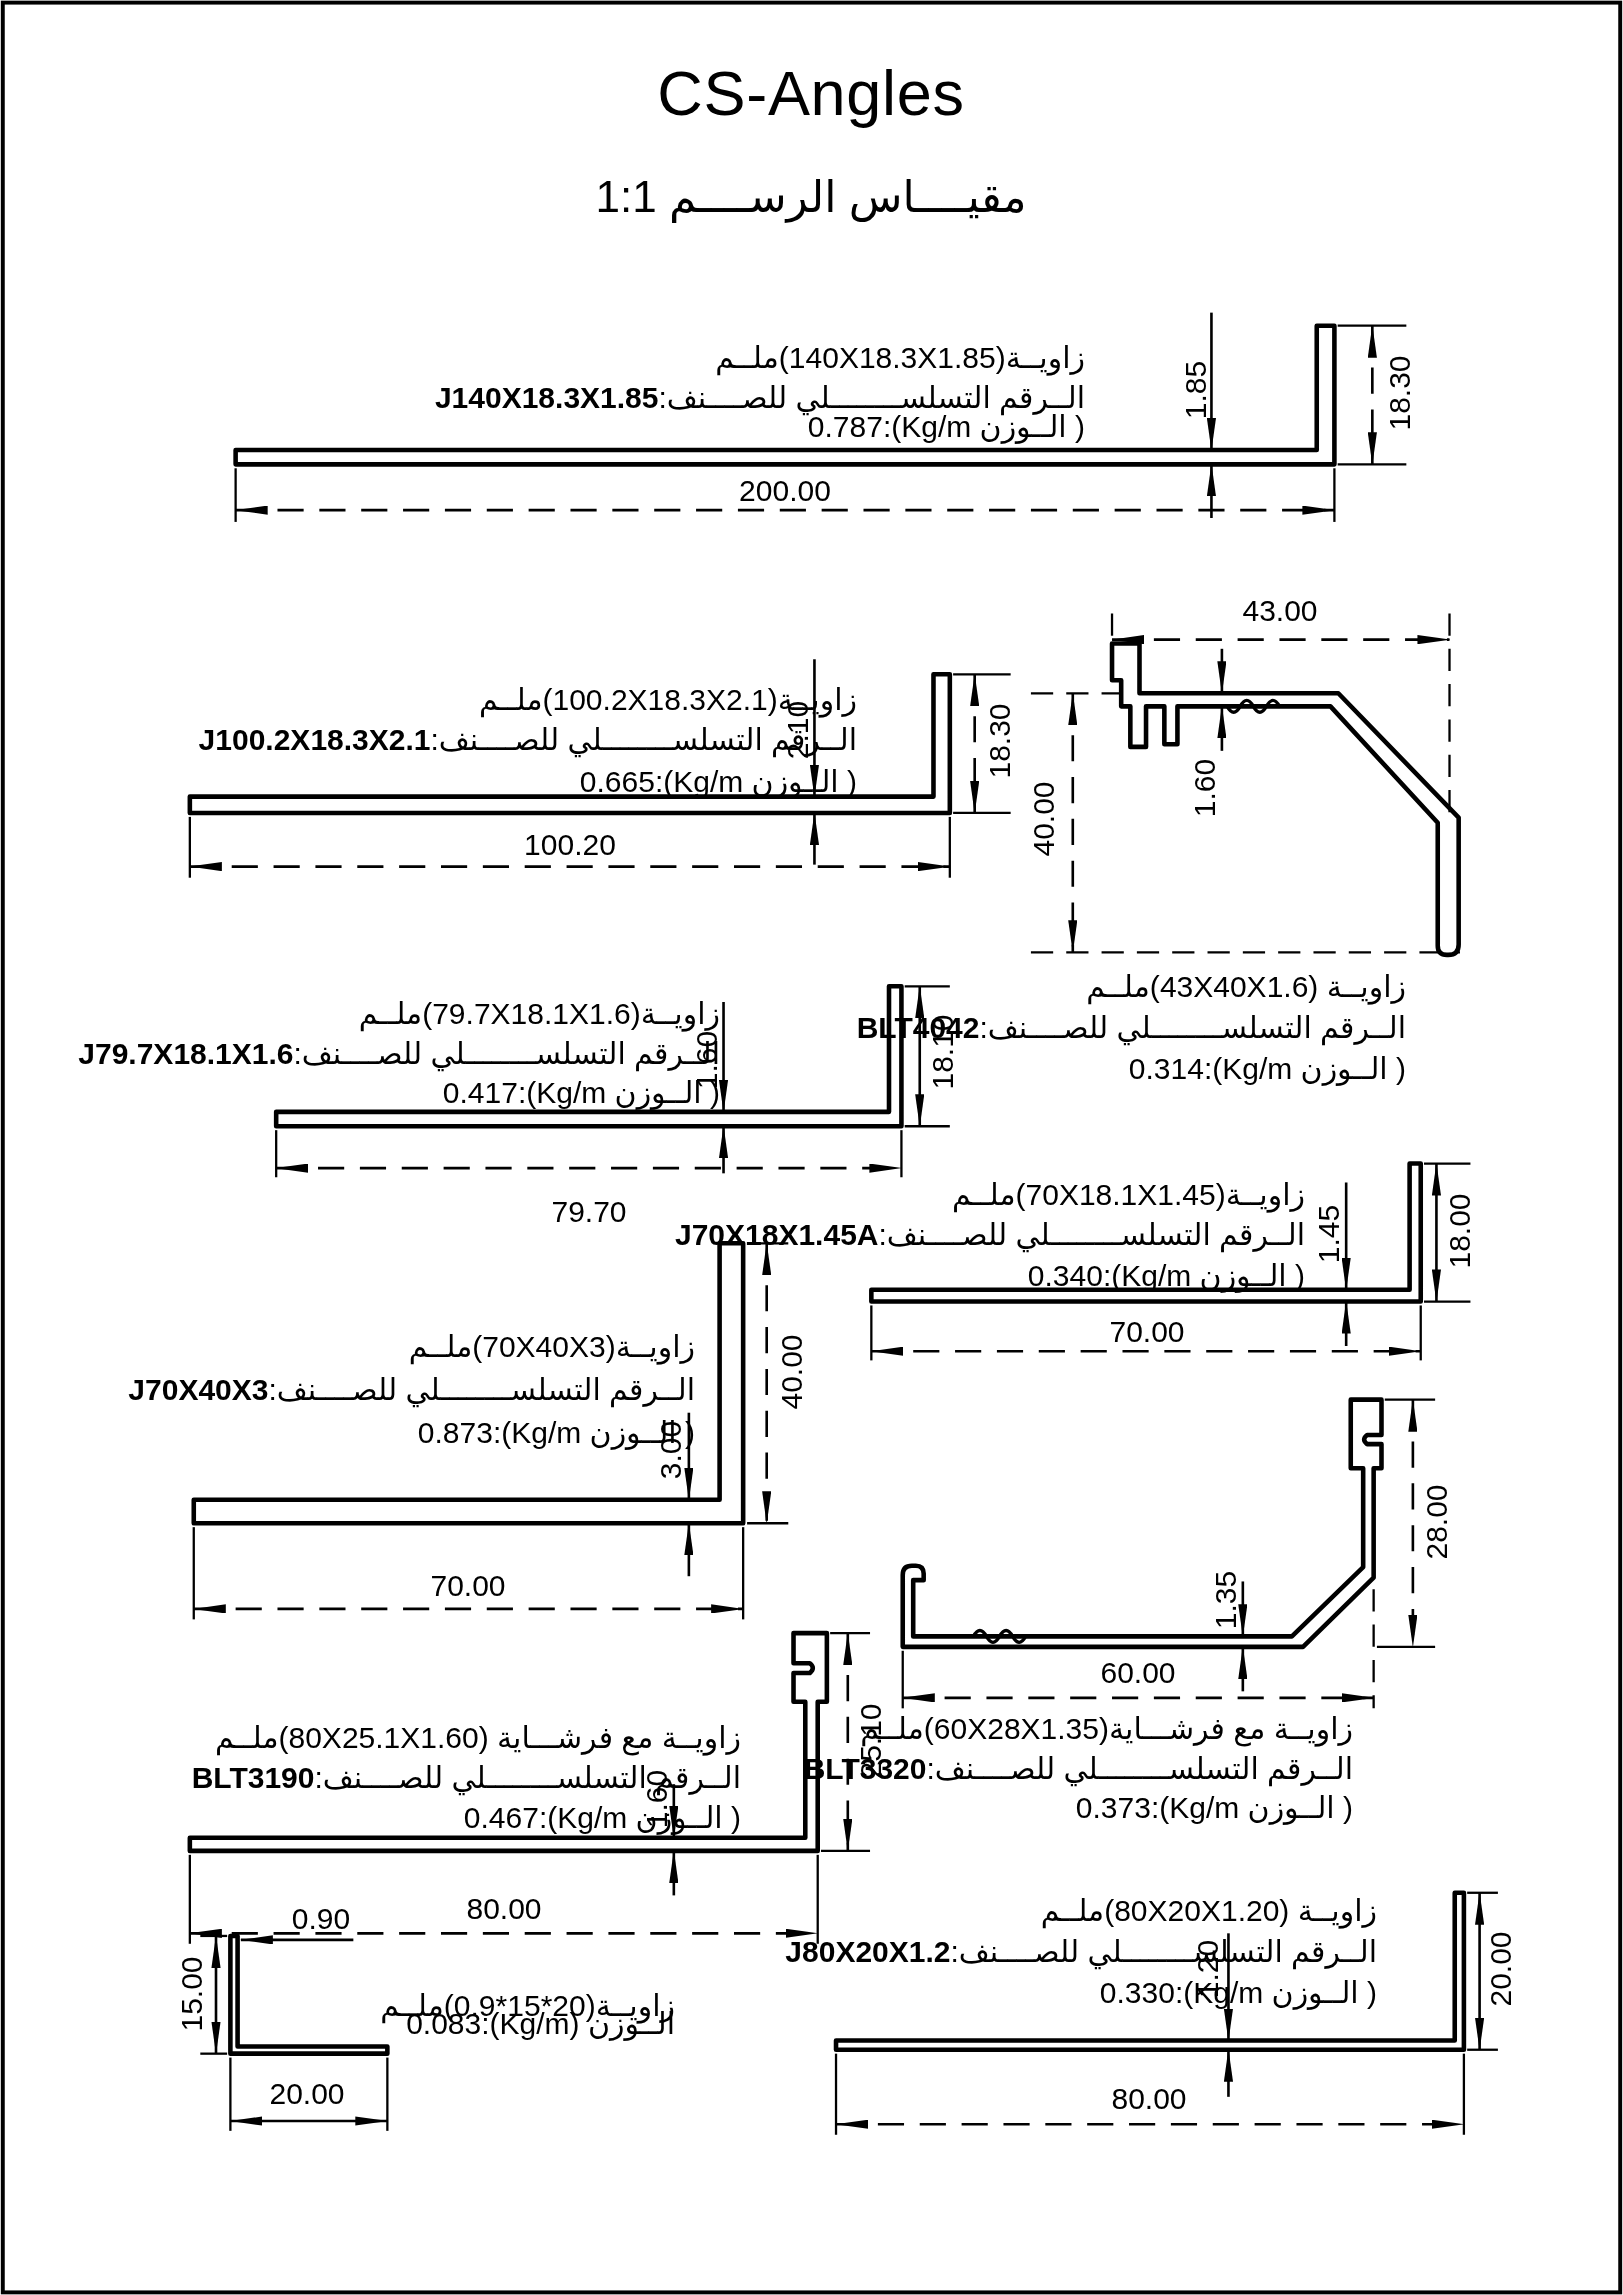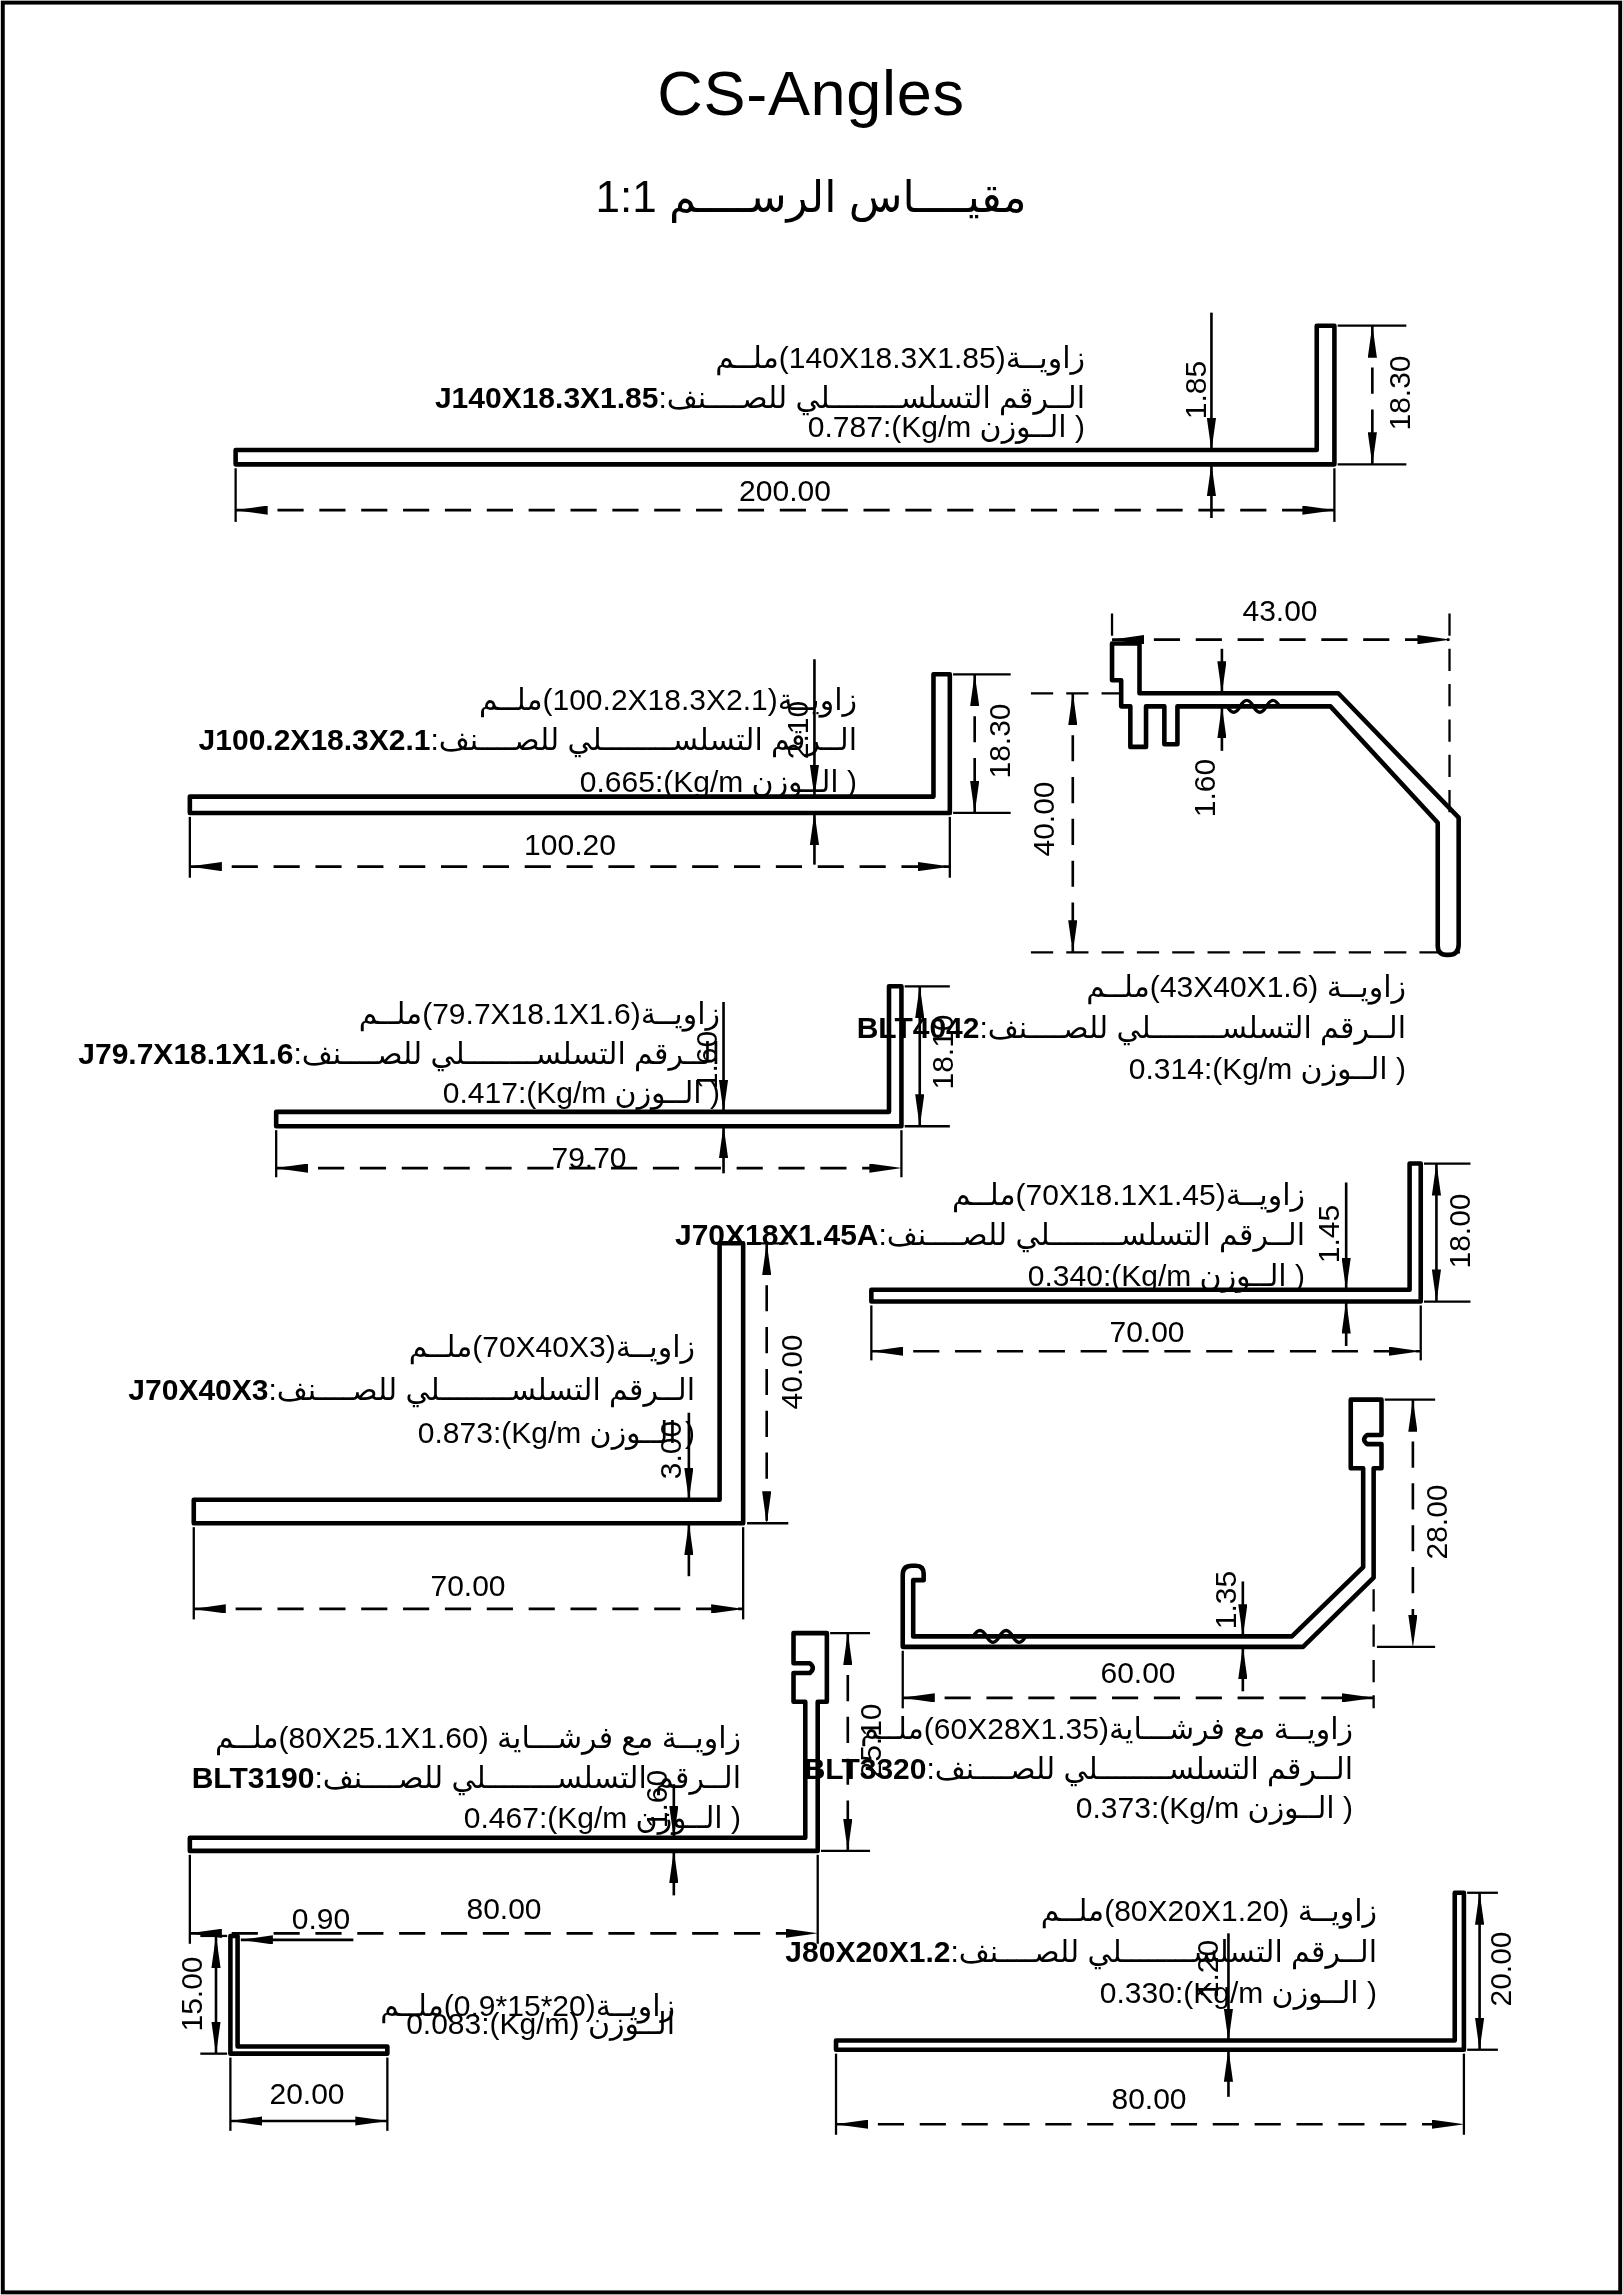--- a/index.html
+++ b/index.html
@@ -179,21 +179,21 @@
   <div class="lab" style="right:766px;top:682px;">زاويــة(100.2X18.3X2.1)ملــم</div>
   <div class="lab" style="right:766px;top:722px;"><span>الــرقم التسلســــــــلي للصــــنف:</span><span class="code">J100.2X18.3X2.1</span></div>
   <div class="lab" style="right:766px;top:764px;margin-left:8px;"><span>( الــوزن Kg/m):</span><span>0.665</span></div>
   <div class="t" style="left:570px;top:845px;">100.20</div>
   <div class="t rot" style="left:1000px;top:741px;">18.30</div>
   <div class="t rot" style="left:798px;top:730px;">2.10</div>
 
   <div class="lab" style="right:903px;top:996px;">زاويــة(79.7X18.1X1.6)ملــم</div>
   <div class="lab" style="right:903px;top:1036px;"><span>الــرقم التسلســــــــلي للصــــنف:</span><span class="code">J79.7X18.1X1.6</span></div>
   <div class="lab" style="right:903px;top:1075px;"><span>( الــوزن Kg/m):</span><span>0.417</span></div>
-  <div class="t" style="left:589px;top:1158px;">79.70</div>
+  <div class="t" style="left:589px;top:1212px;">79.70</div>
   <div class="t rot" style="left:943px;top:1052px;">18.10</div>
   <div class="t rot" style="left:707px;top:1060px;">1.60</div>
 
   <div class="lab" style="right:318px;top:1177px;">زاويــة(70X18.1X1.45)ملــم</div>
   <div class="lab" style="right:318px;top:1217px;"><span>الــرقم التسلســــــــلي للصــــنف:</span><span class="code">J70X18X1.45A</span></div>
   <div class="lab" style="right:318px;top:1258px;"><span>( الــوزن Kg/m):</span><span>0.340</span></div>
   <div class="t" style="left:1147px;top:1332px;">70.00</div>
   <div class="t rot" style="left:1460px;top:1231px;">18.00</div>
   <div class="t rot" style="left:1329px;top:1234px;">1.45</div>
 

